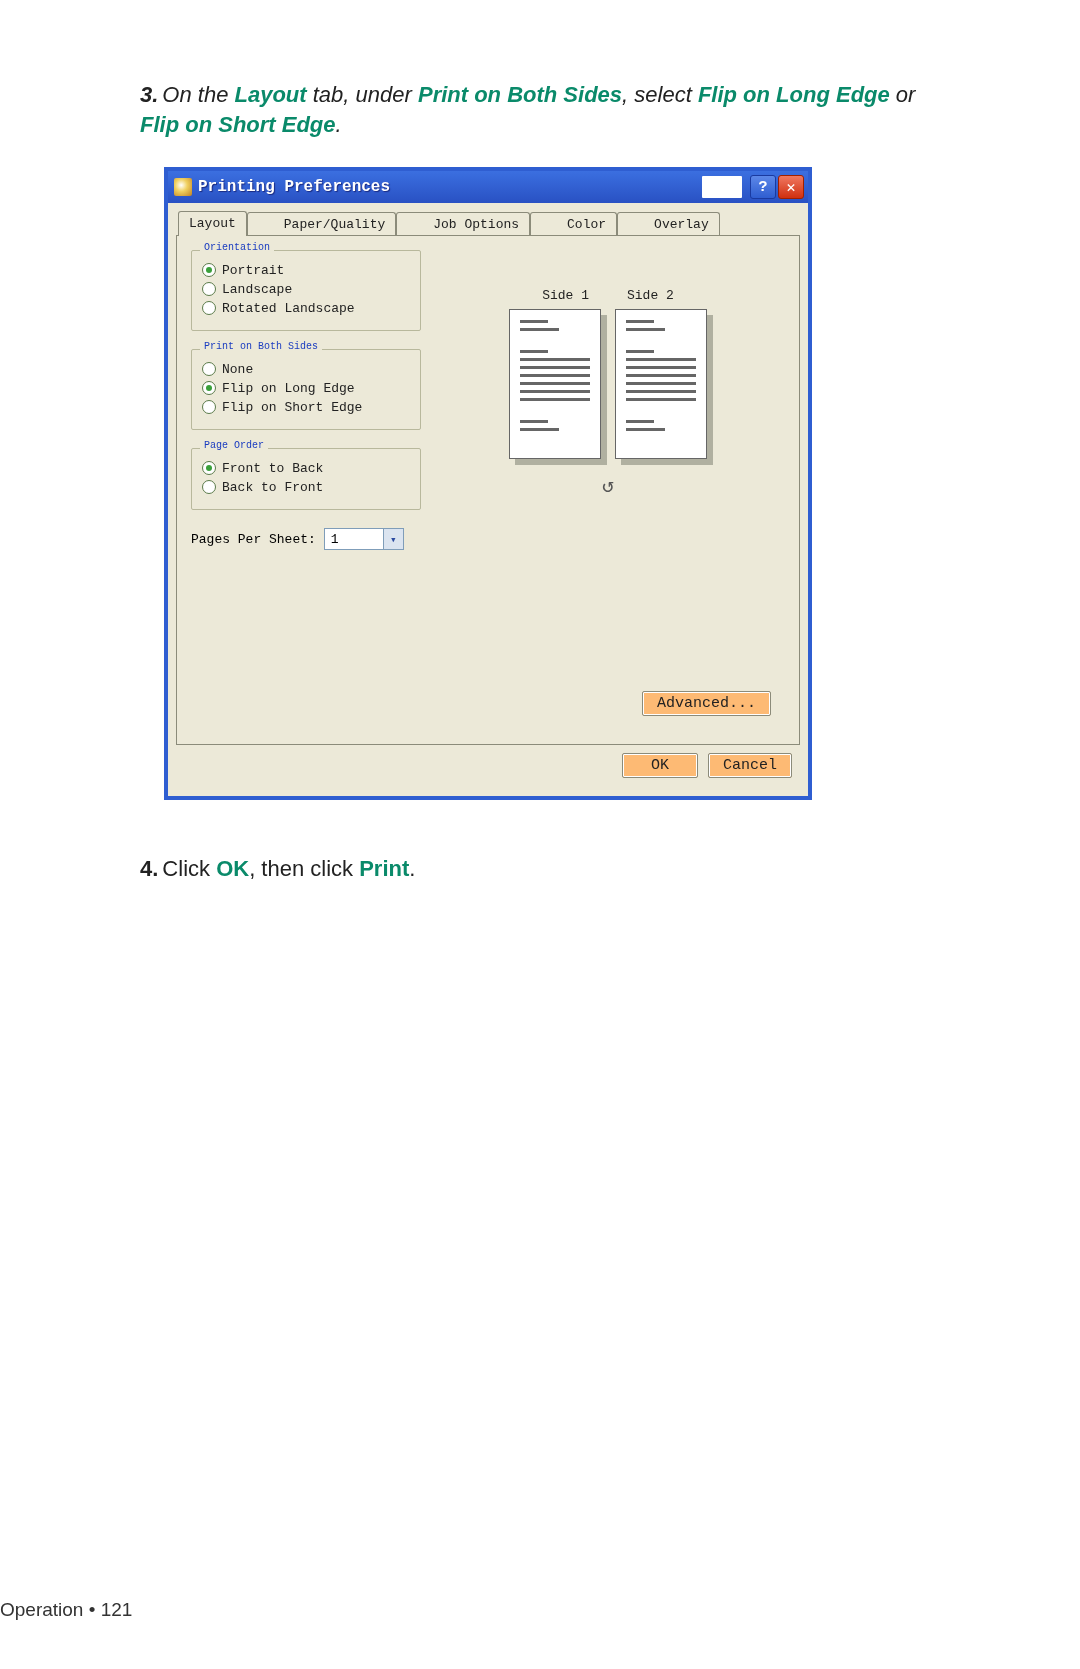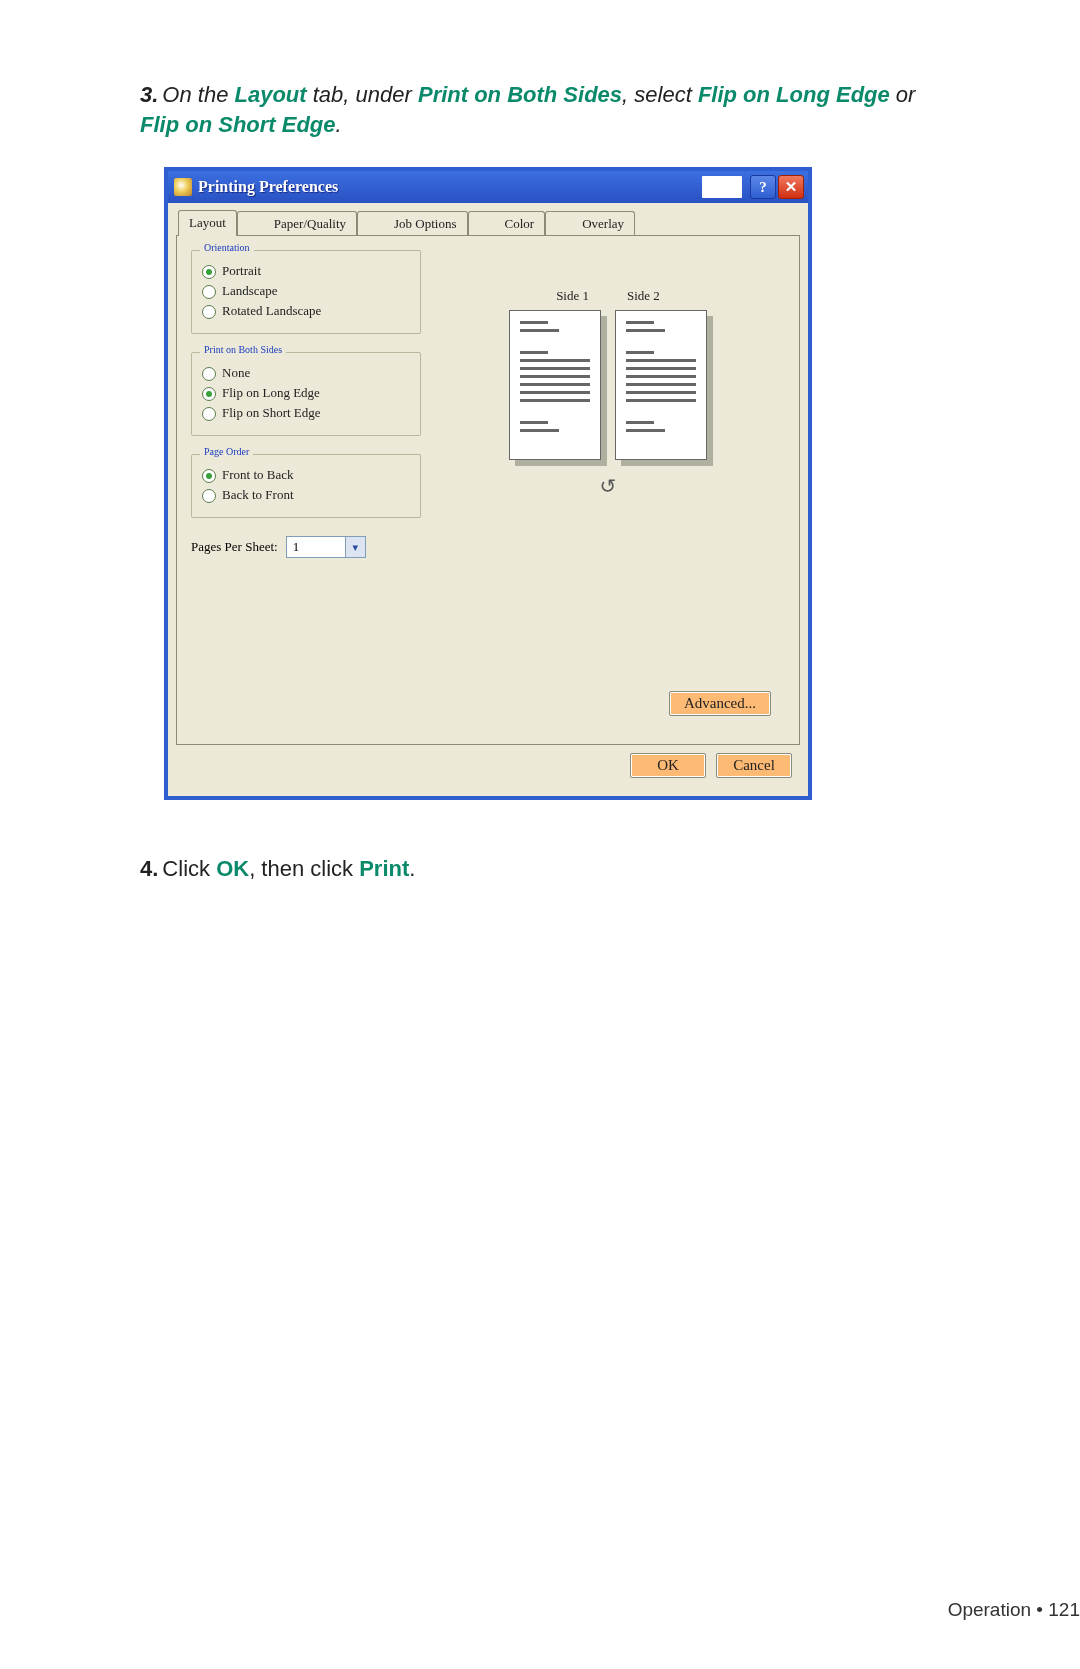--- a/index.html
+++ b/index.html
@@ -21,21 +21,21 @@
     margin-bottom: 28px;
     font-style: italic;
   }
   .instruction .num { font-weight: bold; margin-right: 4px; }
   .instruction .hl { color: #0a8a6a; font-weight: bold; }
   .dialog-wrap { margin-left: 24px; }
   .dialog {
     width: 648px;
     border: 4px solid #2f5ed1;
     background: #ece9d8;
-    font-family: Liberation Serif, serif;
+    font-family: Liberation Mono, monospace;
   }
   .titlebar {
     height: 32px;
     background: linear-gradient(#3b6fe0, #2951c3);
     display: flex;
     align-items: center;
     color: #fff;
     font-size: 16px;
     font-weight: bold;
     padding: 0 4px 0 6px;
@@ -96,21 +96,21 @@
     margin-bottom: 18px;
     position: relative;
   }
   .groupbox .legend {
     position: absolute; top: -9px; left: 8px;
     background: #ece9d8;
     padding: 0 4px;
     font-size: 10px; color: #1a3cc0;
   }
   .radio-row {
-    display: flex; align-items: flex-end;
+    display: flex; align-items: flex-start;
     font-size: 13px; color: #222;
     margin: 4px 0;
     cursor: default;
   }
   .radio {
     width: 14px; height: 14px; border: 1px solid #5b7b4a;
     border-radius: 50%; margin-right: 6px;
     display: inline-flex; align-items: center; justify-content: center;
     background: #fff;
   }
@@ -180,21 +180,21 @@
   .bottom-buttons .btn { min-width: 76px; text-align: center; }
 
   .step4 {
     font-size: 22px; color: #222; margin-top: 56px;
   }
   .step4 .num { font-weight: bold; margin-right: 4px; }
   .step4 .hl { color: #0a8a6a; font-weight: bold; }
 
   .footer {
     position: absolute; bottom: 48px; left: 0; right: 0;
-    text-align: right; font-size: 19px; color: #333;
+    text-align: left; font-size: 19px; color: #333;
   }
 </style>
 </head>
 <body>
 
 <div class="page">
 
   <div class="instruction">
     <span class="num">3.</span><span>On the </span><span class="hl">Layout</span><span> tab, under </span><span class="hl">Print on Both Sides</span><span>, select </span><span class="hl">Flip on Long Edge</span><span> or </span><span class="hl">Flip on Short Edge</span><span>.</span>
   </div>

